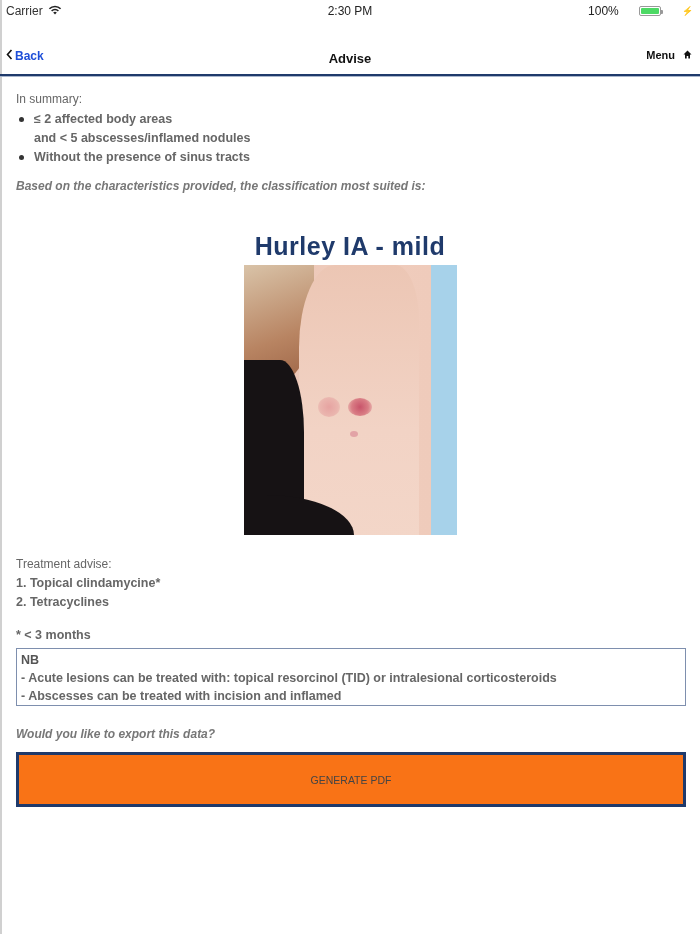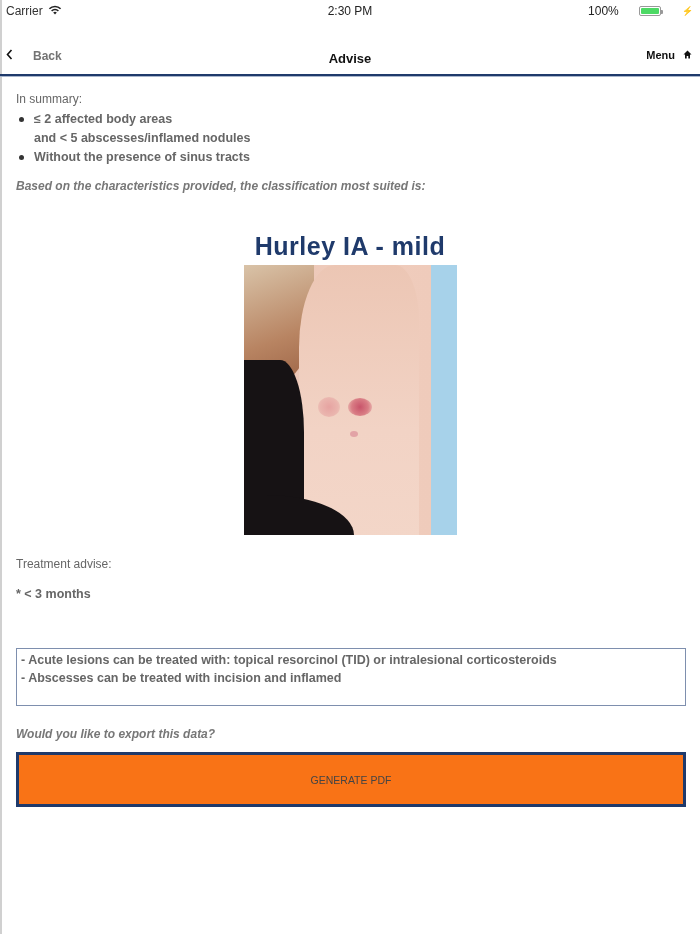--- a/index.html
+++ b/index.html
@@ -11,21 +11,21 @@
     .status-bar { position: absolute; left: 0; top: 0; width: 700px; height: 22px; font-size: 12px; color: #222; }
     .status-left { position: absolute; left: 6px; top: 4px; display: flex; align-items: center; gap: 5px; color: #333; }
     .status-center { position: absolute; left: 0; right: 0; top: 4px; text-align: center; color: #222; }
     .status-right { position: absolute; right: 6px; top: 4px; display: flex; align-items: center; gap: 20px; color: #222; }
     .battery { width: 22px; height: 10px; border: 1px solid #999; border-radius: 2px; padding: 1px; position: relative; }
     .battery-fill { width: 100%; height: 100%; background: #4cd964; border-radius: 1px; }
     .battery-tip { position: absolute; right: -3px; top: 3px; width: 2px; height: 4px; background: #999; border-radius: 0 1px 1px 0; }
 
     
     .nav-bar { position: absolute; left: 0; top: 40px; width: 700px; height: 34px; }
-    .nav-back { position: absolute; left: 6px; top: 9px; font-size: 12px; font-weight: bold; color: #737373; display: flex; align-items: center; gap: 20px; cursor: pointer; }
+    .nav-back { position: absolute; left: 6px; top: 9px; font-size: 12px; font-weight: bold; color: #1d4ed8; display: flex; align-items: center; gap: 2px; cursor: pointer; }
     .nav-title { position: absolute; left: 0; right: 0; top: 11px; text-align: center; font-size: 13px; font-weight: bold; color: #111; }
     .nav-menu { position: absolute; right: 8px; top: 9px; font-size: 11px; font-weight: bold; color: #111; display: flex; align-items: center; gap: 8px; cursor: pointer; }
     .nav-divider { position: absolute; left: 0; top: 74px; width: 700px; height: 3px; background: #1f3a6b; border-bottom: 1px solid #a9b6cc; }
 
     
     .content { position: absolute; left: 16px; top: 92px; width: 670px; }
     .summary-label { font-size: 12px; color: #666; margin-bottom: 4px; }
     .summary-list { list-style: none; }
     .summary-list li { position: relative; padding-left: 18px; font-size: 12.5px; font-weight: bold; color: #666; line-height: 19px; }
     .summary-list li .bullet { position: absolute; left: 3px; top: 7px; width: 5px; height: 5px; border-radius: 50%; background: #333; }
@@ -124,22 +124,27 @@
   <div class="arm"></div>
   <div class="shirt"></div>
   <div class="shirt2"></div>
   <div class="lesion1"></div>
   <div class="lesion2"></div>
   <div class="lesion3"></div>
 </div>
 
 <div class="treatment">
   <div class="treatment-label">Treatment advise:</div>
+  <div class="treatment-list">
+    <div>1. Topical clindamycine*</div>
+    <div>2. Tetracyclines</div>
+  </div>
   <div class="footnote">* &lt; 3 months</div>
 </div>
 
 <div class="nb-box">
+  <div class="nb-title">NB</div>
   <div>- Acute lesions can be treated with: topical resorcinol (TID) or intralesional corticosteroids</div>
   <div>- Abscesses can be treated with incision and inflamed</div>
 </div>
 
 <div class="export-question">Would you like to export this data?</div>
 <button class="pdf-button">GENERATE PDF</button>
 
 </body></html>

